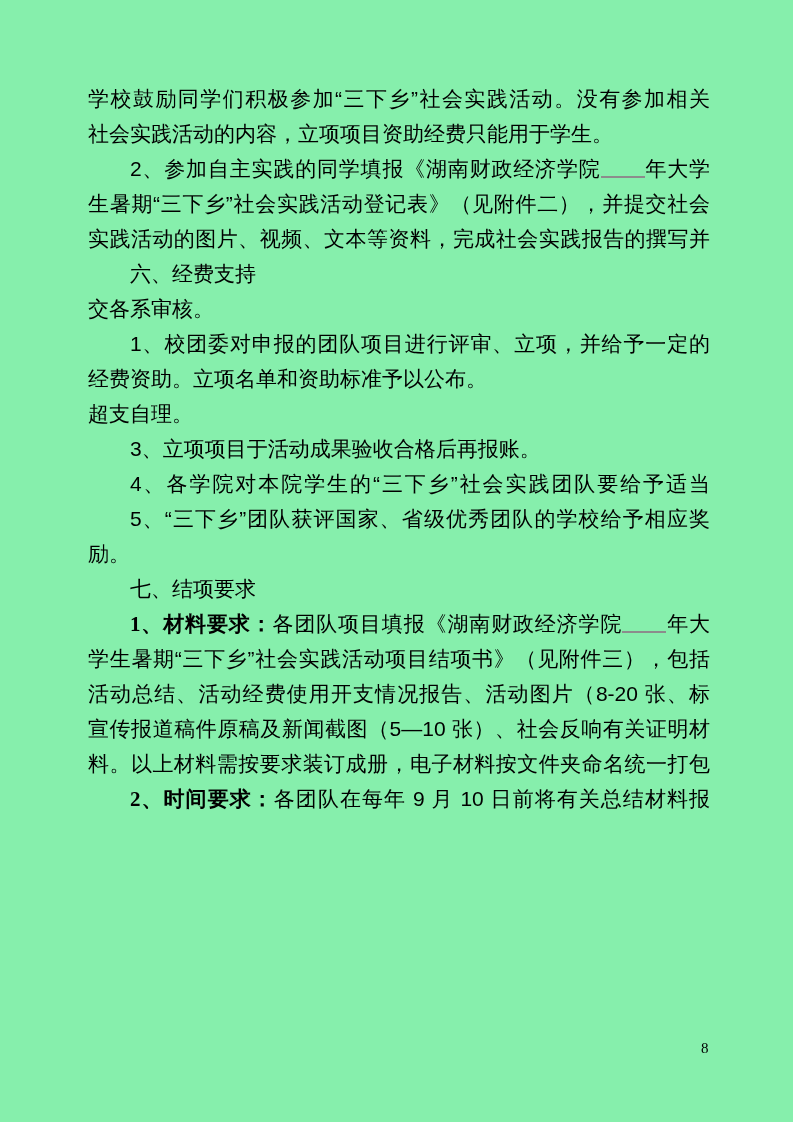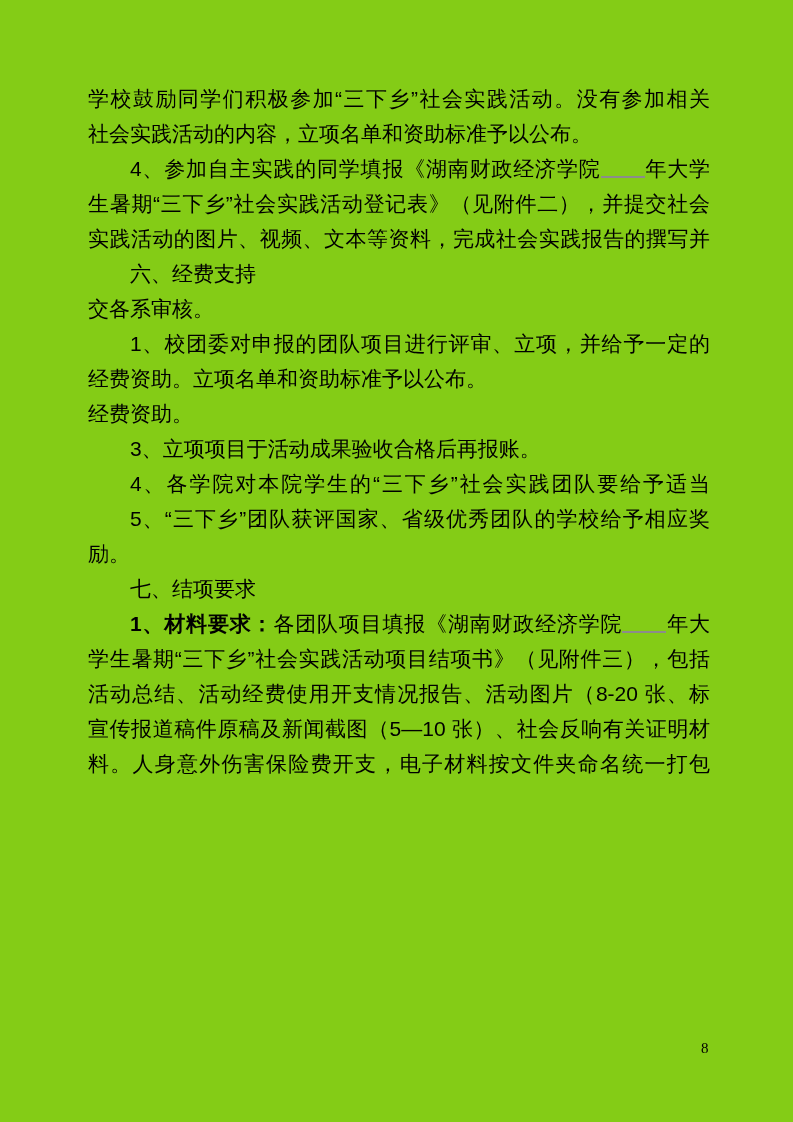--- a/index.html
+++ b/index.html
@@ -11,21 +11,21 @@
     width: 793px;
     height: 1122px;
     position: relative;
     font-family: "Liberation Sans", sans-serif;
     color: #000000;
     overflow: hidden;
   }
   .page {
     position: absolute;
     inset: 0;
-    background: #84cc16;
+    background: #86efac;
   }
   .page-text {
     position: absolute;
     left: 88px;
     top: 81px;
     width: 622px;
   }
   .line {
     height: 35px;
     line-height: 35px;
@@ -37,20 +37,21 @@
   }
   .line.last {
     text-align: left;
     text-align-last: left;
   }
   .line.indent {
     text-indent: 42px;
   }
   .seg-bold {
     font-weight: 700;
+    font-family: Liberation Serif, serif;
   }
   .blank {
     display: inline-block;
     width: 44px;
     height: 2px;
     background: #8c8c8c;
     vertical-align: -2px;
   }
   .page-number {
     position: absolute;
@@ -61,34 +62,35 @@
     line-height: 20px;
     color: #000000;
   }
 </style>
 </head>
 <body>
 
 <div class="page">
   <div class="page-text">
       <div class="line"><span>学校鼓励同学们积极参加“三下乡”社会实践活动。没有参加相关</span></div>
-      <div class="line last"><span>社会实践活动的内容，立项名单和资助标准予以公布。</span></div>
-      <div class="line indent"><span>4、参加自主实践的同学填报《湖南财政经济学院</span><span class="blank"></span><span>年大学</span></div>
+      <div class="line last"><span>社会实践活动的内容，立项项目资助经费只能用于学生。</span></div>
+      <div class="line indent"><span>2、参加自主实践的同学填报《湖南财政经济学院</span><span class="blank"></span><span>年大学</span></div>
       <div class="line"><span>生暑期“三下乡”社会实践活动登记表》（见附件二），并提交社会</span></div>
       <div class="line"><span>实践活动的图片、视频、文本等资料，完成社会实践报告的撰写并</span></div>
       <div class="line indent last"><span>六、经费支持</span></div>
       <div class="line last"><span>交各系审核。</span></div>
       <div class="line indent"><span>1、校团委对申报的团队项目进行评审、立项，并给予一定的</span></div>
       <div class="line last"><span>经费资助。立项名单和资助标准予以公布。</span></div>
-      <div class="line last"><span>经费资助。</span></div>
+      <div class="line last"><span>超支自理。</span></div>
       <div class="line indent last"><span>3、立项项目于活动成果验收合格后再报账。</span></div>
       <div class="line indent"><span>4、各学院对本院学生的“三下乡”社会实践团队要给予适当</span></div>
       <div class="line indent"><span>5、“三下乡”团队获评国家、省级优秀团队的学校给予相应奖</span></div>
       <div class="line last"><span>励。</span></div>
       <div class="line indent last"><span>七、结项要求</span></div>
       <div class="line indent"><span class="seg-bold">1、材料要求：</span><span>各团队项目填报《湖南财政经济学院</span><span class="blank"></span><span>年大</span></div>
       <div class="line"><span>学生暑期“三下乡”社会实践活动项目结项书》（见附件三），包括</span></div>
       <div class="line"><span>活动总结、活动经费使用开支情况报告、活动图片（8-20 张、标</span></div>
       <div class="line"><span>宣传报道稿件原稿及新闻截图（5—10 张）、社会反响有关证明材</span></div>
-      <div class="line"><span>料。人身意外伤害保险费开支，电子材料按文件夹命名统一打包</span></div>
+      <div class="line"><span>料。以上材料需按要求装订成册，电子材料按文件夹命名统一打包</span></div>
+      <div class="line indent"><span class="seg-bold">2、时间要求：</span><span>各团队在每年 9 月 10 日前将有关总结材料报</span></div>
     </div>
   <div class="page-number">8</div>
 </div>
 
 </body></html>

